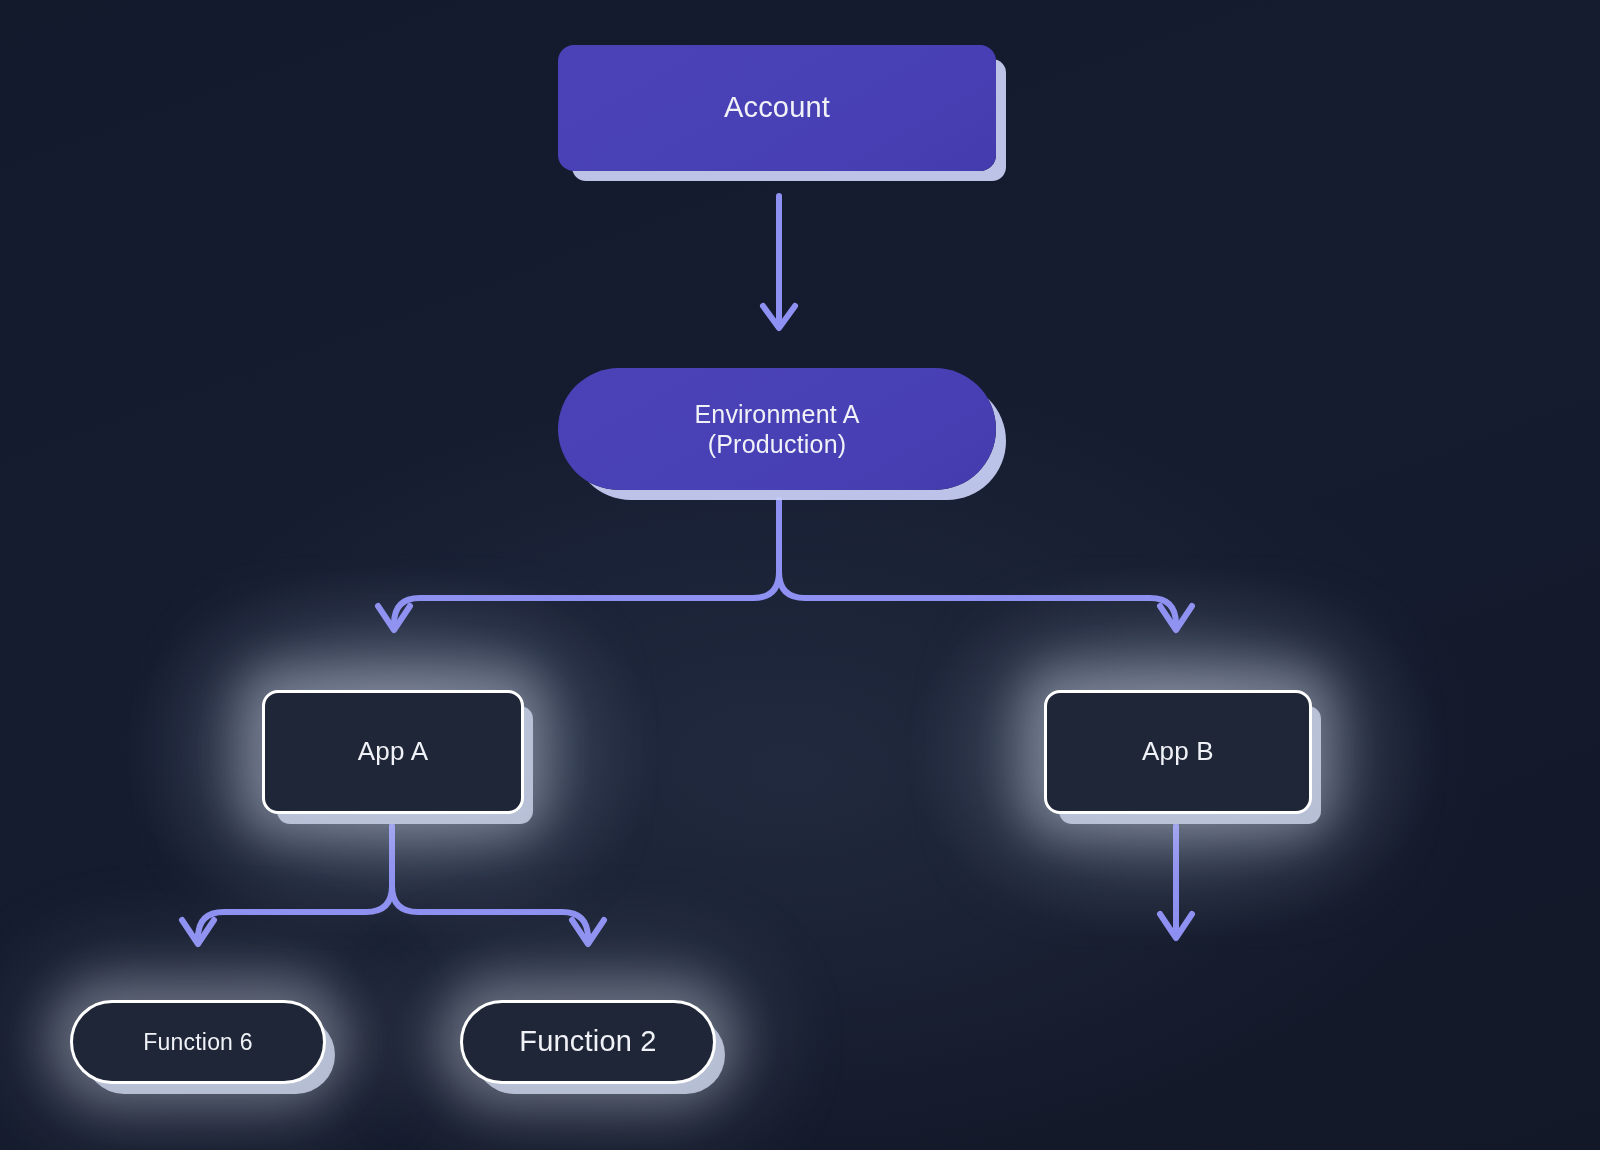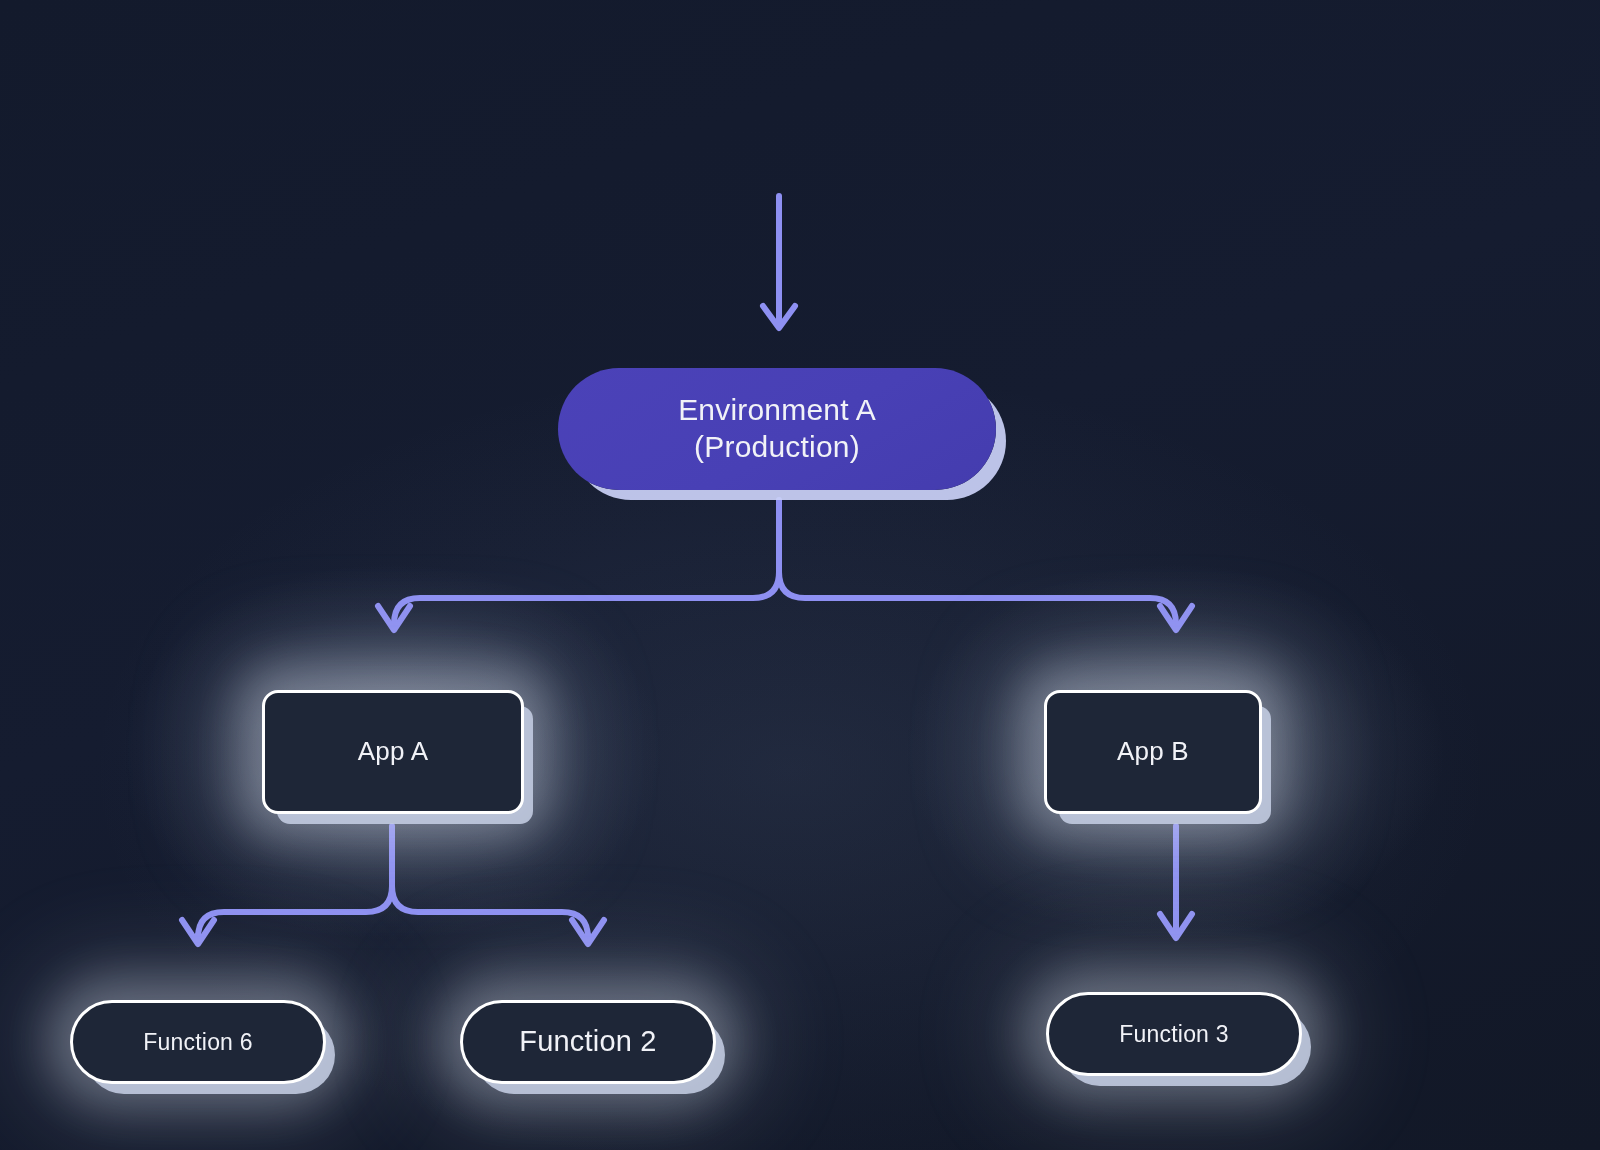--- a/index.html
+++ b/index.html
@@ -76,33 +76,33 @@
     left: 558px; top: 45px;
     width: 438px; height: 126px;
     border-radius: 16px;
     font-size: 29px;
   }
 
   #node-environment {
     left: 558px; top: 368px;
     width: 438px; height: 122px;
     border-radius: 61px;
-    font-size: 30px;
+    font-size: 25px;
   }
 
   #node-app-a {
     left: 262px; top: 690px;
     width: 262px; height: 124px;
     border-radius: 16px;
     font-size: 26px;
   }
 
   #node-app-b {
     left: 1044px; top: 690px;
-    width: 218px; height: 124px;
+    width: 268px; height: 124px;
     border-radius: 16px;
     font-size: 26px;
   }
 
   #node-function-1 {
     left: 70px; top: 1000px;
     width: 256px; height: 84px;
     border-radius: 42px;
     font-size: 23px;
   }
@@ -176,20 +176,23 @@
       <path class="head" d="M 182 920 L 198 944 L 214 920"></path>
       <path class="head" d="M 572 920 L 588 944 L 604 920"></path>
     </g>
 
     <g>
       <path class="edge" d="M 1176 826 L 1176 930"></path>
       <path class="head" d="M 1160 914 L 1176 938 L 1192 914"></path>
     </g>
   </svg>
 
+  <div id="node-account" class="node node-purple">
+    <span class="node-label">Account</span>
+  </div>
 
   <div id="node-environment" class="node node-purple">
     <span class="node-label">Environment A
 (Production)</span>
   </div>
 
   <div id="node-app-a" class="node node-dark">
     <span class="node-label">App A</span>
   </div>
 
@@ -198,17 +201,14 @@
   </div>
 
   <div id="node-function-1" class="node node-dark">
     <span class="node-label">Function 6</span>
   </div>
 
   <div id="node-function-2" class="node node-dark">
     <span class="node-label">Function 2</span>
   </div>
 
-  <div id="node-function-3" class="node node-dark">
-    <span class="node-label">Function 3</span>
-  </div>
 
 </div>
 
 </body></html>

